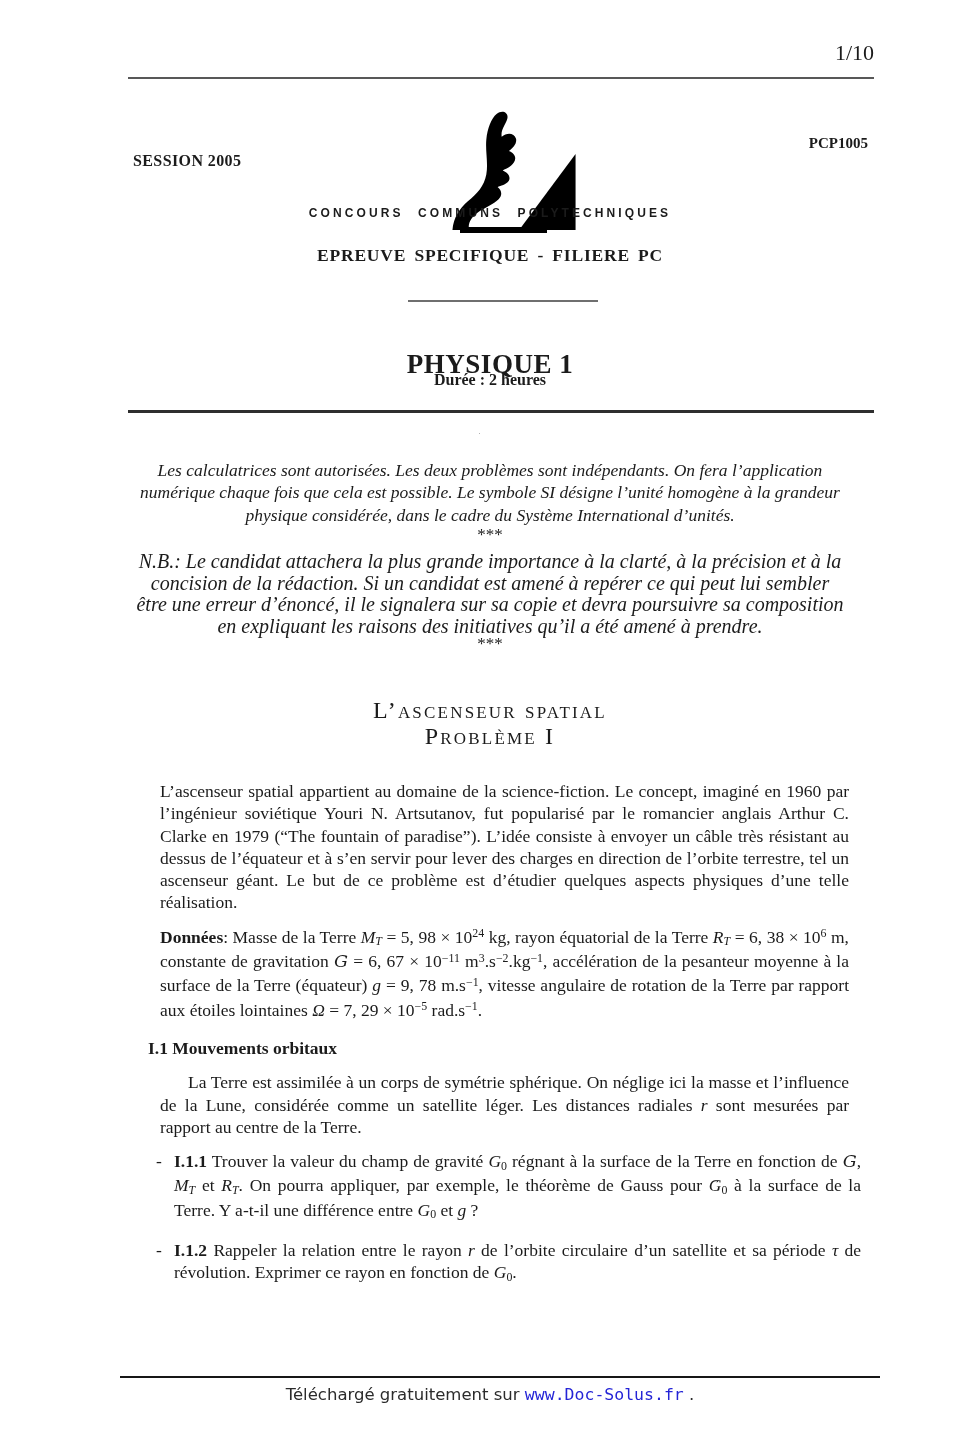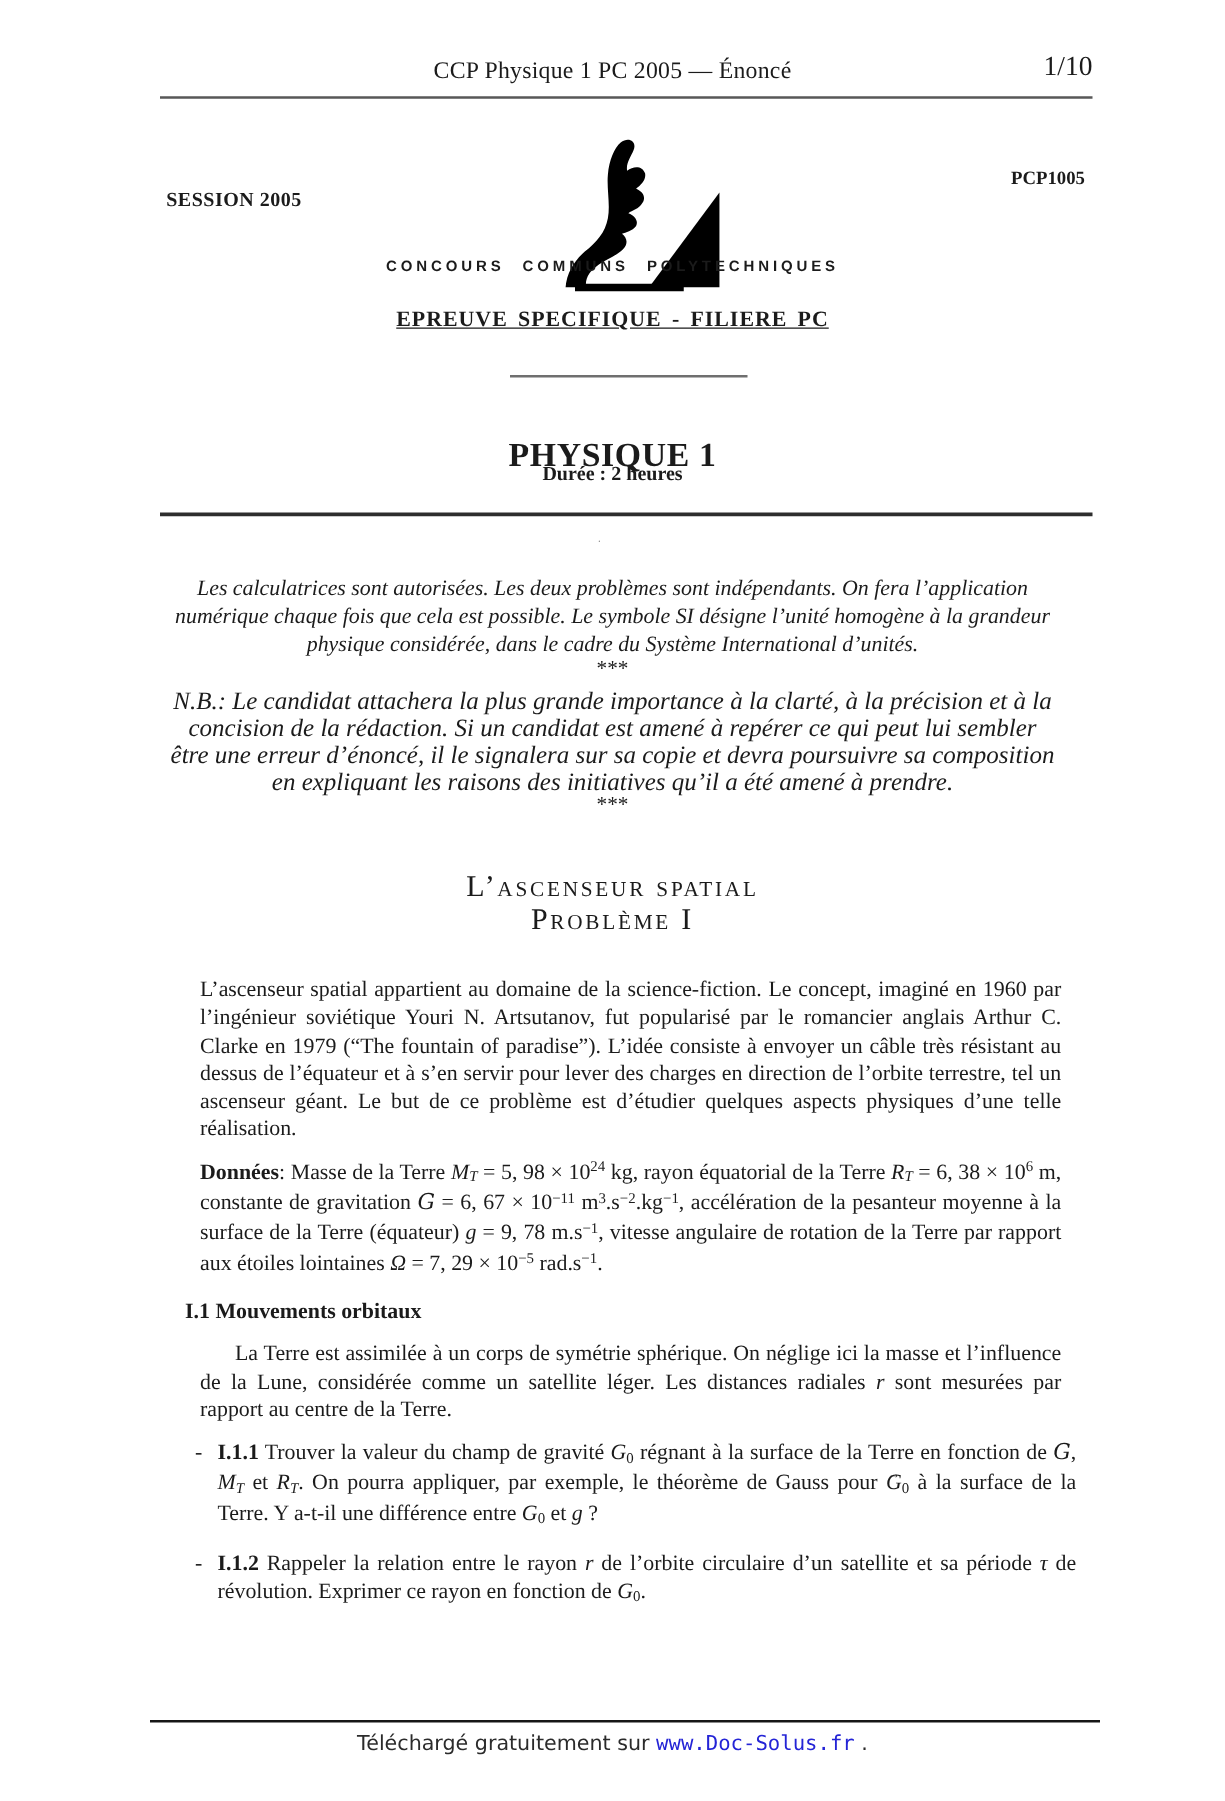--- a/index.html
+++ b/index.html
@@ -18,21 +18,21 @@
   .page-number{top:40px;right:106px;font-size:22px;}
   .rule-top{top:77px;left:128px;width:746px;height:2px;background:#585858;}
 
   .session{top:152px;left:133px;font-size:16px;font-weight:bold;letter-spacing:.4px;}
   .exam-code{top:135px;right:112px;font-size:15px;font-weight:bold;}
 
   .logo{top:111px;left:451px;width:126px;height:119px;}
   .concours{top:206px;font-family:"Liberation Sans","DejaVu Sans",sans-serif;
     font-size:12px;font-weight:bold;letter-spacing:3.1px;word-spacing:8px;}
   .logo-bar{top:227px;left:460px;width:87px;height:6px;background:#000;}
-  .epreuve{top:245px;font-size:17.5px;font-weight:bold;letter-spacing:.8px;word-spacing:3px;text-decoration:underline;}
+  .epreuve{top:245px;font-size:17.5px;font-weight:bold;letter-spacing:.8px;word-spacing:3px;}
 
   .rule-short{top:300px;left:408px;width:190px;height:2px;background:#6f6f6f;}
   .physique{top:328px;font-size:27px;font-weight:bold;letter-spacing:.5px;margin-top:21px;}
   .duree{top:371px;font-size:16px;font-weight:bold;}
   .rule-main{top:410px;left:128px;width:746px;height:3px;background:#2e2e2e;}
   .smudge{top:428px;left:478px;font-size:9px;color:#8f8f8f;}
 
   .notice{left:134px;width:712px;text-align:center;font-style:italic;
     font-size:17.5px;line-height:22.4px;}
   .notice-calc{top:459px;}
@@ -63,21 +63,20 @@
   .footer{top:1385px;font-family:"DejaVu Sans","Liberation Sans",sans-serif;
     font-size:16.5px;color:#2b2b2b;}
   .seg-link{font-family:"DejaVu Sans Mono","Liberation Mono",monospace;
     color:#2424d6;font-size:16.5px;margin-top:48px;}
 </style>
 </head>
 <body>
 
 <div class="page">
 
-  <div class="abs center header-title">CCP Physique 1 PC 2005 — Énoncé</div>
   <div class="abs page-number">1/10</div>
   <div class="abs rule-top"></div>
 
   <div class="abs session">SESSION 2005</div>
   <div class="abs exam-code">PCP1005</div>
 
   <svg class="abs logo" viewBox="0 0 120 116" xmlns="http://www.w3.org/2000/svg">
     <path fill="#000" d="M65,116 L120,116 L120,42 Z"></path>
     <path fill="#000" d="M43,3 C49,-2 56,2 53,9 C51,14 47,19 48,25 C53,21 60,21 62,27 C63,32 59,36 55,39 C60,41 63,45 60,50 C57,55 52,56 49,58 C54,60 57,64 55,68 C52,72 47,73 44,74 C48,77 49,82 45,86 C40,91 32,94 26,98 C19,103 15,108 16,116 L0,116 C1,104 7,95 15,88 C24,81 31,73 33,62 C35,51 32,39 33,28 C34,17 38,7 43,3 Z"></path>
   </svg>

